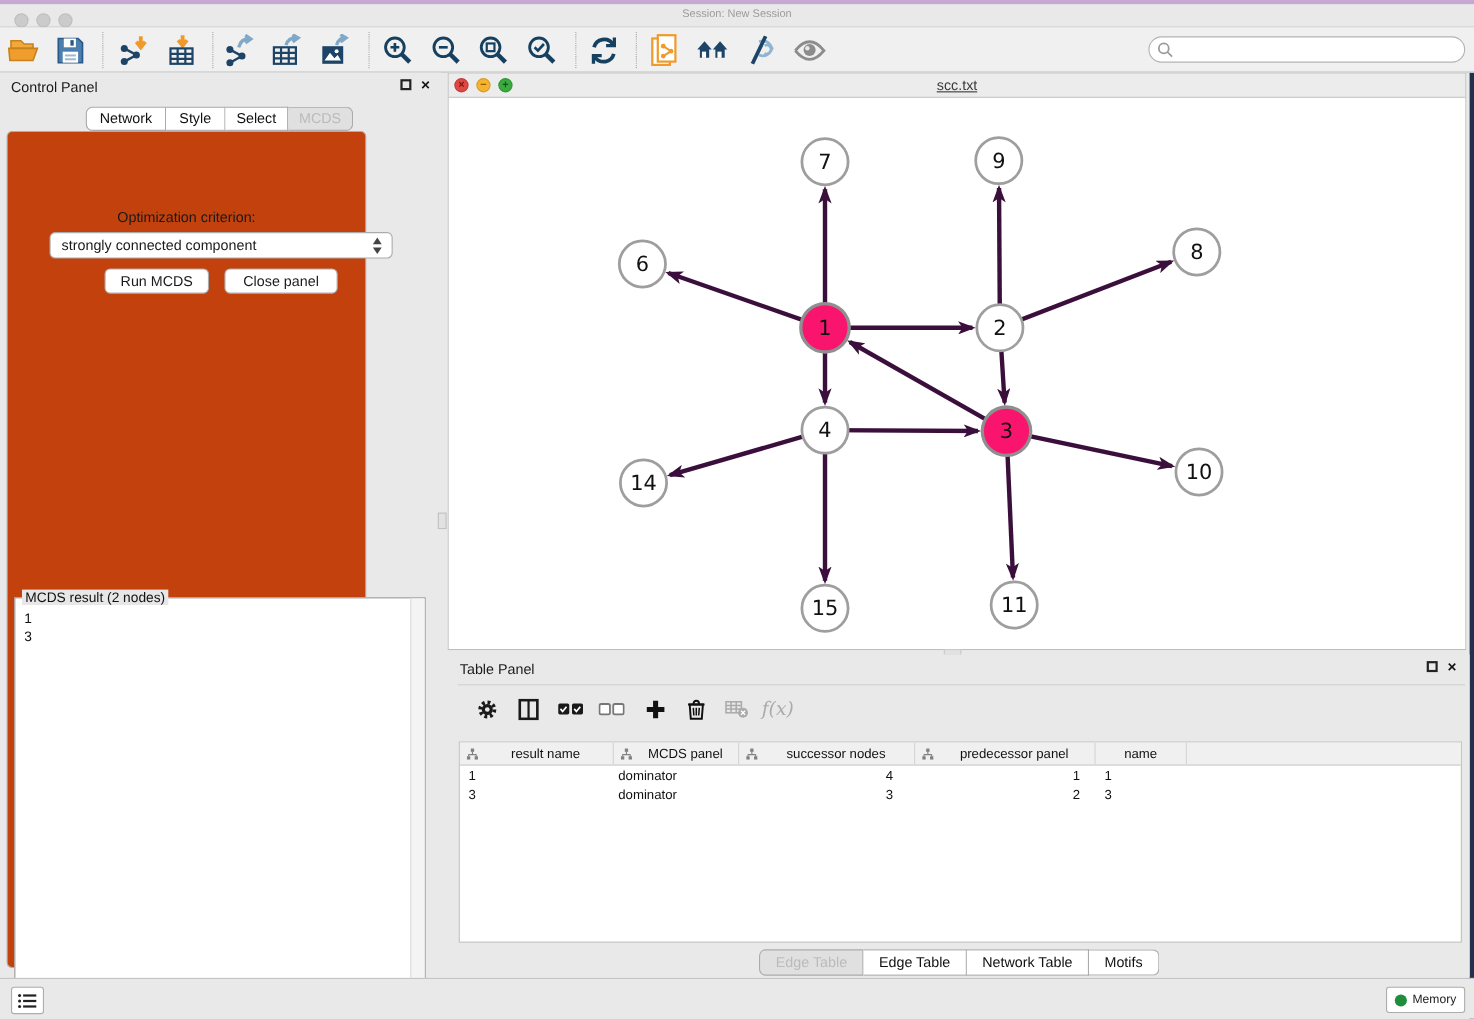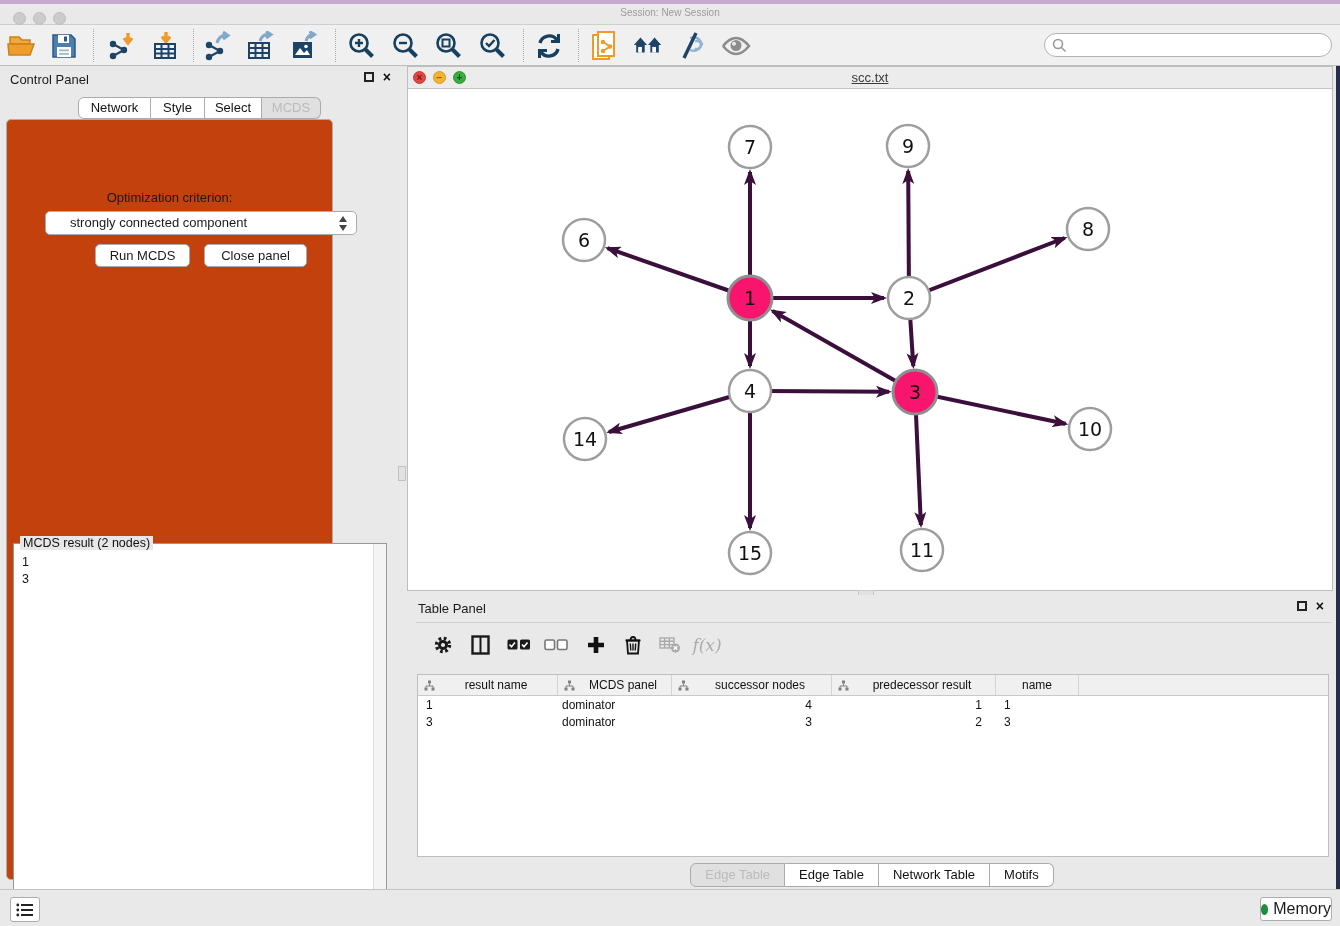--- a/index.html
+++ b/index.html
@@ -29,21 +29,21 @@
   .icon-float { width:10px; height:10px; border:2px solid #222; }
   .icon-close { font-weight:bold; font-size:14px; line-height:10px; color:#111; }
   .seg-tabs { display:flex; }
   .cp-tabs { position:absolute; left:78px; top:31px; height:22px; }
   .seg-tab { height:22px; border:1px solid #ABABAB; border-left:none; background:#fff; font-size:13px; text-align:center; line-height:20px; color:#111; padding:0 2px; }
   .seg-tab:first-child { border-left:1px solid #ABABAB; border-radius:6px 0 0 6px; }
   .seg-tab:last-child { border-radius:0 6px 6px 0; }
   .seg-tab.selected { background:#E0E0E0; color:#BBBBBB; }
   .cp-content { position:absolute; left:6px; top:53px; width:327px; height:761px; background:#c2410c; border:1px solid #ADADAD; border-radius:5px; }
   .opt-label { position:absolute; left:0; right:0; top:70px; text-align:center; font-size:13px; }
-  .combo { position:absolute; left:38px; top:91px; width:312px; height:24px; background:#fff; border:1px solid #ABABAB; border-radius:5px; font-size:13px; line-height:22px; padding-left:24px; }
+  .combo { position:absolute; left:38px; top:91px; width:312px; height:24px; background:#fff; border:1px solid #ABABAB; border-radius:5px; font-size:13px; line-height:22px; padding-left:10px; }
   .combo .steppers { position:absolute; right:8px; top:3px; width:9px; height:17px; }
   .combo .up { position:absolute; top:1px; left:0; width:0; height:0; border-left:4.5px solid transparent; border-right:4.5px solid transparent; border-bottom:6px solid #444; }
   .combo .down { position:absolute; bottom:1px; left:0; width:0; height:0; border-left:4.5px solid transparent; border-right:4.5px solid transparent; border-top:6px solid #444; }
   .cp-btn { position:absolute; height:23px; background:#fff; border:1px solid #ABABAB; border-radius:5px; font-size:13px; text-align:center; line-height:21px; }
   .groupbox { position:absolute; left:6px; top:423px; width:374px; height:382px; background:#fff; border:1px solid #979797; }
   .groupbox .legend { position:absolute; left:6px; top:-8px; background:#E7E7E7; padding:0 3px; font-size:12.5px; color:#111; }
   .result-text { position:absolute; left:0; top:6px; right:14px; bottom:0; padding:4px 0 0 8px; font-size:12.5px; line-height:17px; color:#111; overflow:hidden; }
   .result-scrollbar { position:absolute; right:0; top:0; width:13px; height:100%; background:#F4F4F4; border-left:1px solid #DCDCDC; }
 
   
@@ -81,21 +81,21 @@
   .c2 { width:160px; text-align:right; padding-right:20px; }
   .c3 { width:164px; text-align:right; padding-right:14px; }
   .c4 { width:83px; padding-left:8px; }
   .w0 { width:140px; } .w1 { width:114px; } .w2 { width:160px; } .w3 { width:164px; } .w4 { width:83px; }
   .tp-tabs { position:absolute; left:0; right:0; top:268px; display:flex; justify-content:center; }
   .tp-tabs .seg-tab { height:24px; line-height:22px; padding:0 14px; }
 
   
   .status-bar { position:absolute; left:0; top:889px; width:1340px; height:37px; background:#E9E9E9; border-top:1px solid #C4C4C4; }
   .list-btn { position:absolute; left:10px; top:7px; width:30px; height:25px; background:#fff; border:1px solid #ADADAD; border-radius:3px; display:flex; align-items:center; justify-content:center; }
-  .memory-btn { position:absolute; right:8px; top:7px; width:72px; height:24px; background:#fff; border:1px solid #ADADAD; border-radius:3px; display:flex; align-items:center; justify-content:center; gap:5px; font-size:16px;margin-left:24px; }
+  .memory-btn { position:absolute; right:8px; top:7px; width:72px; height:24px; background:#fff; border:1px solid #ADADAD; border-radius:3px; display:flex; align-items:center; justify-content:center; gap:5px; font-size:11px;margin-left:24px; }
   .memory-dot { width:11px; height:11px; border-radius:50%; background:#1E8E3E; }
 </style>
 </head>
 <body>
 
 <div class="desktop-strip-top"></div>
 <div class="desktop-strip-right"></div>
 
 <div class="titlebar">
   <div class="tl-dot" style="left:13px"></div>
@@ -456,21 +456,21 @@
           </svg>
         <span class="th-text">successor nodes</span>
       </div>
       <div class="thcell w3">
         <svg class="th-tree-icon" width="11" height="11" viewBox="0 0 11 11">
             <rect x="4" y="0.5" width="3" height="3" fill="#808080"></rect>
             <path d="M5.5 3.5 v2.5 M2 6 h7 M2 6 v1.5 M9 6 v1.5" stroke="#808080" stroke-width="1"></path>
             <rect x="0.5" y="7.5" width="3" height="3" fill="#808080"></rect>
             <rect x="7.5" y="7.5" width="3" height="3" fill="#808080"></rect>
           </svg>
-        <span class="th-text">predecessor result</span>
+        <span class="th-text">predecessor panel</span>
       </div>
       <div class="thcell w4">
         <span class="th-text">name</span>
       </div>
     </div>
     <div>
         <div class="trow">
           <div class="tcell c0">1</div>
           <div class="tcell c1">dominator</div>
           <div class="tcell c2">4</div>

